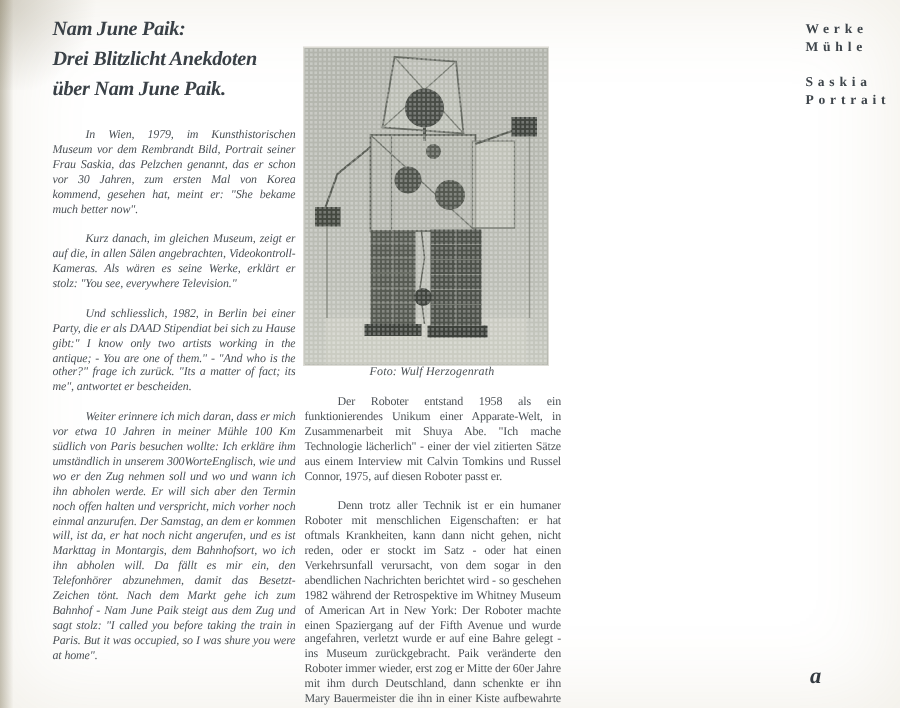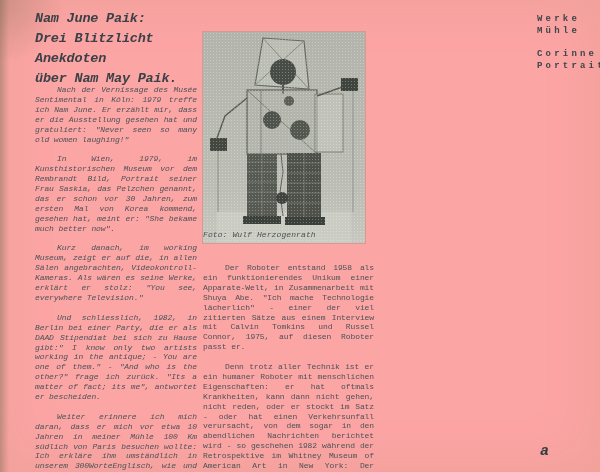--- a/index.html
+++ b/index.html
@@ -1,21 +1,21 @@
 <!DOCTYPE html>
 <html><head>
 <meta charset="utf-8">
 <style>
   html,body{margin:0;padding:0;background:#888;}
   .page{
     position:relative;
     width:600px;height:472px;
-    background:#fca5a5;
+    background:#ffffff;
     overflow:hidden;
-    font-family:Liberation Mono, monospace;
+    font-family:Liberation Serif, serif;
     color:#3e454b;
     box-shadow:inset 0 0 60px rgba(150,125,70,.14);
   }
   .edge-shade{
     position:absolute;left:0;top:0;bottom:0;width:9px;
     background:linear-gradient(90deg, rgba(110,100,70,.38), rgba(110,100,70,0));
     pointer-events:none;
   }
   .corner-shade{
     position:absolute;left:0;top:0;width:70px;height:60px;
@@ -48,22 +48,22 @@
     box-shadow:inset 0 0 14px rgba(60,62,55,.25), 0 0 0 1px rgba(120,115,90,.25);
   }
   .photo svg{display:block;width:162px;height:211px;}
   .photo::after{
     content:"";position:absolute;inset:0;
     background-image:radial-gradient(rgba(255,255,255,.28) 1px, transparent 1px);
     background-size:3px 3px;
     pointer-events:none;
   }
   .caption{
-    position:absolute;left:203px;top:230px;width:170px;
-    font-size:8px;font-style:italic;color:#4c5257;letter-spacing:0.1px;
+    position:absolute;left:203px;top:243px;width:170px;
+    font-size:8px;font-style:italic;color:#4c5257;letter-spacing:0.1px;text-align:center;
   }
   .mid-col{
     position:absolute;left:203px;top:263px;width:171px;bottom:0;
     font-size:8px;line-height:9.9px;letter-spacing:-0.1px;
     text-align:justify;
     color:#4c5257;
     overflow:hidden;
   }
   .authors{
     position:absolute;left:537px;top:13px;width:62px;
@@ -80,27 +80,26 @@
 </head>
 <body>
 
 <div class="page">
   <div class="edge-shade"></div>
   <div class="corner-shade"></div>
 
   <header class="title">
     <div>Nam June Paik:</div>
     <div>Drei Blitzlicht Anekdoten</div>
-    <div>über Nam May Paik.</div>
+    <div>über Nam June Paik.</div>
   </header>
 
   <div class="left-col">
-    <p>Nach der Vernissage des Musée Sentimental in Köln: 1979 treffe ich Nam June. Er erzählt mir, dass er die Ausstellung gesehen hat und gratuliert: "Never seen so many old women laughing!"</p>
     <p>In Wien, 1979, im Kunsthistorischen Museum vor dem Rembrandt Bild, Portrait seiner Frau Saskia, das Pelzchen genannt, das er schon vor 30 Jahren, zum ersten Mal von Korea kommend, gesehen hat, meint er: "She bekame much better now".</p>
-    <p>Kurz danach, im working Museum, zeigt er auf die, in allen Sälen angebrachten, Videokontroll-Kameras. Als wären es seine Werke, erklärt er stolz: "You see, everywhere Television."</p>
+    <p>Kurz danach, im gleichen Museum, zeigt er auf die, in allen Sälen angebrachten, Videokontroll-Kameras. Als wären es seine Werke, erklärt er stolz: "You see, everywhere Television."</p>
     <p>Und schliesslich, 1982, in Berlin bei einer Party, die er als DAAD Stipendiat bei sich zu Hause gibt:" I know only two artists working in the antique; - You are one of them." - "And who is the other?" frage ich zurück. "Its a matter of fact; its me", antwortet er bescheiden.</p>
     <p>Weiter erinnere ich mich daran, dass er mich vor etwa 10 Jahren in meiner Mühle 100 Km südlich von Paris besuchen wollte: Ich erkläre ihm umständlich in unserem 300WorteEnglisch, wie und wo er den Zug nehmen soll und wo und wann ich ihn abholen werde. Er will sich aber den Termin noch offen halten und verspricht, mich vorher noch einmal anzurufen. Der Samstag, an dem er kommen will, ist da, er hat noch nicht angerufen, und es ist Markttag in Montargis, dem Bahnhofsort, wo ich ihn abholen will. Da fällt es mir ein, den Telefonhörer abzunehmen, damit das Besetzt-Zeichen tönt. Nach dem Markt gehe ich zum Bahnhof - Nam June Paik steigt aus dem Zug und sagt stolz: "I called you before taking the train in Paris. But it was occupied, so I was shure you were at home".</p>
 
   </div>
 
 
   <figure class="photo">
     <svg viewBox="0 0 162 211" xmlns="http://www.w3.org/2000/svg">
       <defs>
         <linearGradient id="pbg" x1="0" y1="0" x2="0" y2="1">
@@ -167,19 +166,19 @@
     <p>Der Roboter entstand 1958 als ein funktionierendes Unikum einer Apparate-Welt, in Zusammenarbeit mit Shuya Abe. "Ich mache Technologie lächerlich" - einer der viel zitierten Sätze aus einem Interview mit Calvin Tomkins und Russel Connor, 1975, auf diesen Roboter passt er.</p>
     <p>Denn trotz aller Technik ist er ein humaner Roboter mit menschlichen Eigenschaften: er hat oftmals Krankheiten, kann dann nicht gehen, nicht reden, oder er stockt im Satz - oder hat einen Verkehrsunfall verursacht, von dem sogar in den abendlichen Nachrichten berichtet wird - so geschehen 1982 während der Retrospektive im Whitney Museum of American Art in New York: Der Roboter machte einen Spaziergang auf der Fifth Avenue und wurde angefahren, verletzt wurde er auf eine Bahre gelegt - ins Museum zurückgebracht. Paik veränderte den Roboter immer wieder, erst zog er Mitte der 60er Jahre mit ihm durch Deutschland, dann schenkte er ihn Mary Bauermeister die ihn in einer Kiste aufbewahrte - von dort kam er zur</p>
   </div>
 
   <div class="authors">
     <div class="author">
       <div>Werke</div>
       <div>Mühle</div>
     </div>
     <div class="author">
-      <div>Corinne</div>
+      <div>Saskia</div>
       <div>Portrait</div>
     </div>
   </div>
 
   <div class="marker">a</div>
 </div>
 
 </body></html>

